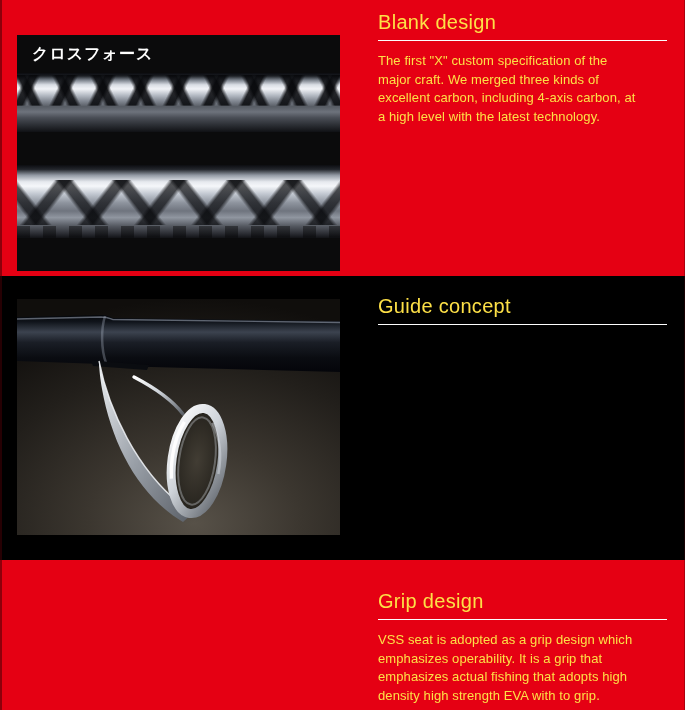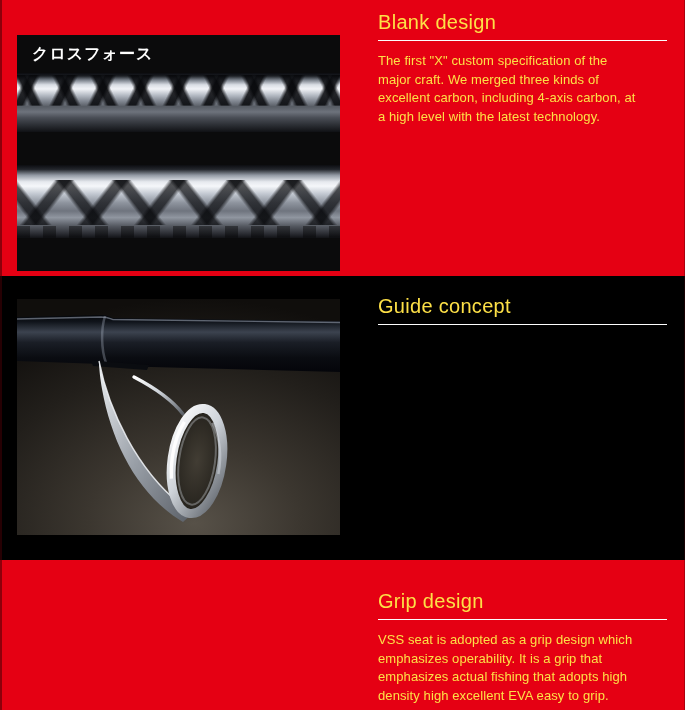--- a/index.html
+++ b/index.html
@@ -165,17 +165,17 @@
     </div>
   </section>
 
   <section class="panel red" id="s3">
     <div class="copy">
       <h2>Grip design</h2>
       <hr class="rule">
       <p>VSS seat is adopted as a grip design which
 emphasizes operability. It is a grip that
 emphasizes actual fishing that adopts high
-density high excellent EVA easy to grip.</p>
+density high strength EVA with to grip.</p>
     </div>
   </section>
 
 </div>
 
 </body></html>

